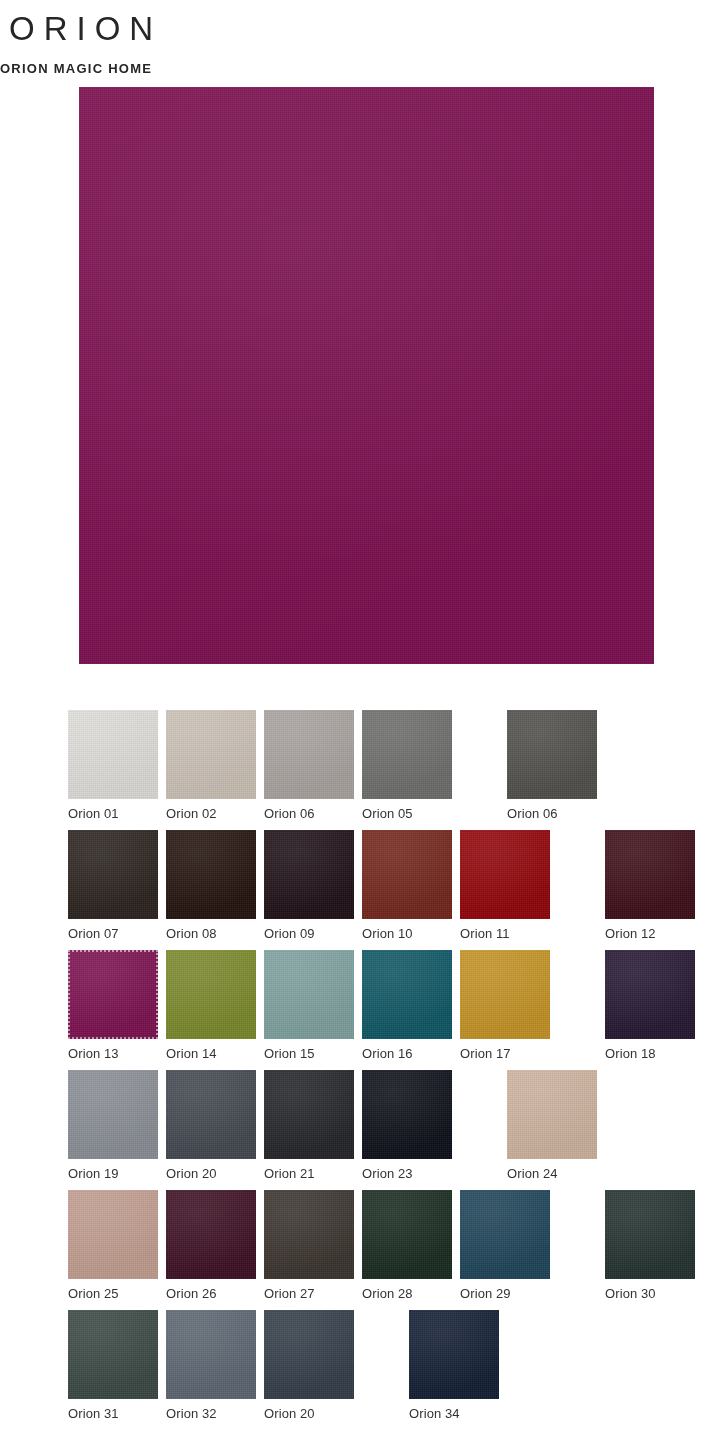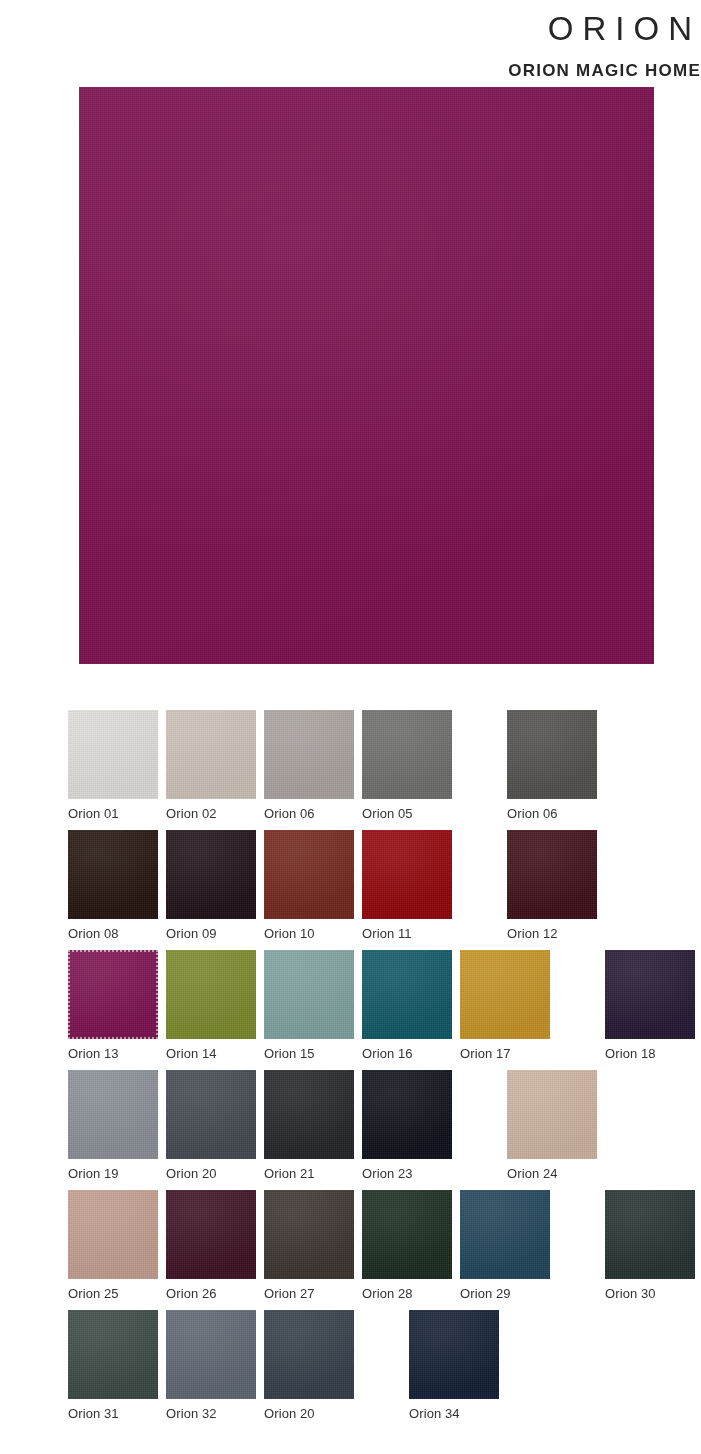--- a/index.html
+++ b/index.html
@@ -18,36 +18,36 @@
 
   .page {
     width: 701px;
     height: 1454px;
     position: relative;
     background: #ffffff;
   }
 
   
   .header {
-    text-align: right;
+    text-align: left;
     padding-top: 8px;
   }
   .brand-title {
     font-family: "Liberation Sans", sans-serif;
     font-size: 33px;
     font-weight: 300;
     letter-spacing: 9px;
     color: #262626;
     line-height: 1.25;
     margin: 0;
     padding-left: 9px;
   }
   .brand-subtitle {
     font-family: "Liberation Sans", sans-serif;
-    font-size: 17px;
+    font-size: 13px;
     font-weight: bold;
     letter-spacing: 1.25px;
     color: #262626;
     margin: 0;
     padding-top: 12px;
   }
 
   
   .hero-wrap {
     position: absolute;
@@ -190,20 +190,27 @@
         <div class="cell">
           <div class="chip" style="background-color: rgb(81, 79, 76);">
             <div class="weave"></div>
             <div class="sheen"></div>
           </div>
           <span class="chip-label">Orion 06</span>
         </div>
       </div>
       <div class="grid-row">
         <div class="cell">
+          <div class="chip" style="background-color: rgb(42, 34, 29);">
+            <div class="weave"></div>
+            <div class="sheen"></div>
+          </div>
+          <span class="chip-label">Orion 07</span>
+        </div>
+        <div class="cell">
           <div class="chip" style="background-color: rgb(35, 18, 12);">
             <div class="weave"></div>
             <div class="sheen"></div>
           </div>
           <span class="chip-label">Orion 08</span>
         </div>
         <div class="cell">
           <div class="chip" style="background-color: rgb(29, 16, 22);">
             <div class="weave"></div>
             <div class="sheen"></div>

